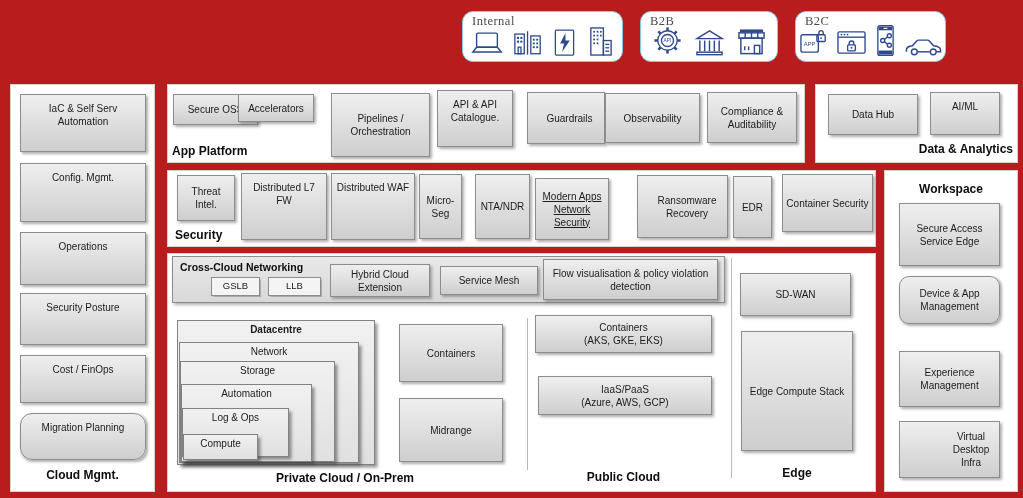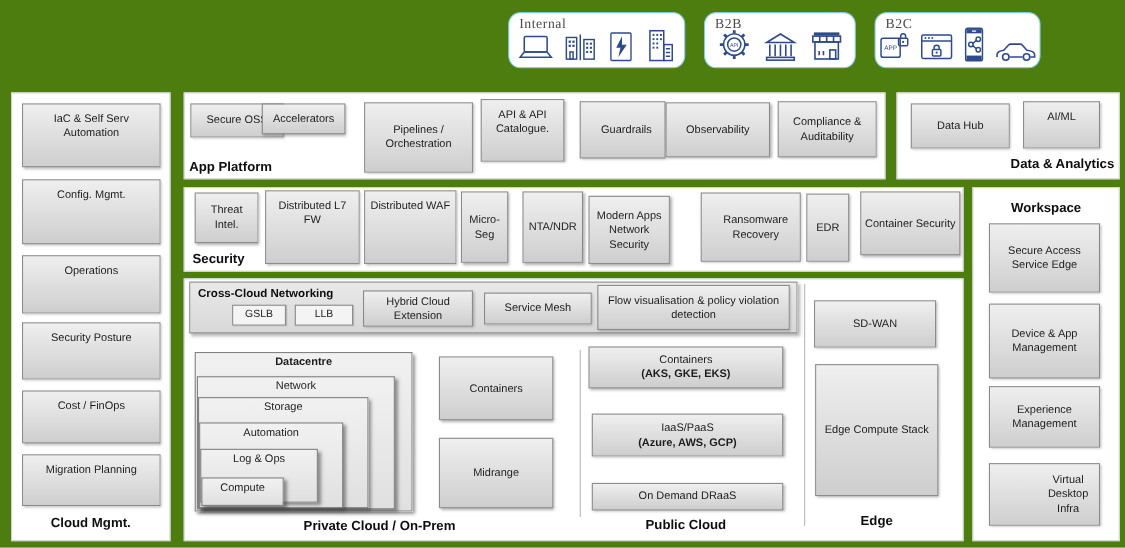--- a/index.html
+++ b/index.html
@@ -1,16 +1,16 @@
 <!DOCTYPE html>
 <html><head>
 <meta charset="utf-8">
 <style>
   html,body{margin:0;padding:0;background:#fff;}
-  #canvas{position:relative;width:1023px;height:498px;background:#4d7c0f;overflow:hidden;
+  #canvas{position:relative;width:1023px;height:498px;background:#b91c1c;overflow:hidden;
           font-family:"Liberation Sans",sans-serif;color:#1c1c1c;}
   .abs{position:absolute;box-sizing:border-box;}
   .panel{border:1px solid #d2d2d2;background:#fff;}
   .gbox{border:1px solid #8c8c8c;
         background:linear-gradient(180deg,#efefef 0%,#dddddd 55%,#cecece 100%);
         box-shadow:1.5px 1.5px 2.5px rgba(80,80,80,.45);
         display:flex;align-items:center;justify-content:center;text-align:center;
         font-size:10px;line-height:1.3;padding:2px 3px;}
   .gbox.top{align-items:flex-start;padding-top:7px;}
   .gbox.lite{background:#f4f4f4;box-shadow:0.5px 0.5px 1px rgba(80,80,80,.35);font-size:9.5px;}
@@ -25,21 +25,21 @@
   .sec-title{font-weight:bold;font-size:12px;color:#0d0d0d;white-space:nowrap;}
   .mini-title{font-weight:bold;font-size:10.5px;color:#0d0d0d;white-space:nowrap;}
   .divider{background:#b9b9b9;width:1px;}
   .edge-group{border:1.6px solid #85cbe4;border-radius:11px;background:#fff;}
   .edge-label{position:absolute;left:9px;top:2px;font-family:"Liberation Serif",serif;
         font-size:12.5px;color:#4a4a4a;letter-spacing:.5px;}
   .icon-row{position:absolute;left:0;right:0;bottom:4px;display:flex;
         align-items:flex-end;justify-content:center;gap:9px;}
   .icon-row svg{display:block;color:#2e4a8c;}
   .two-line span{display:block;}
-  .two-line .l2{margin-top:0;font-weight:bold;}
+  .two-line .l2{margin-top:0;}
 </style>
 </head>
 <body>
 
 <div id="canvas">
 
   <div class="abs edge-group" style="left:462px;top:11px;width:161px;height:51px;">
     <span class="edge-label">Internal</span>
     <div class="icon-row">
       <span>
@@ -194,50 +194,50 @@
   <div class="abs panel" style="left:815px;top:84px;width:203px;height:79px;"></div>
   <div class="abs panel" style="left:167px;top:170px;width:709px;height:77px;"></div>
   <div class="abs panel" style="left:884px;top:170px;width:134px;height:322px;"></div>
   <div class="abs panel" style="left:167px;top:253px;width:709px;height:239px;"></div>
 
   <div class="abs gbox top" style="left:20px;top:94px;width:126px;height:58px;">IaC &amp; Self Serv Automation</div>
   <div class="abs gbox top" style="left:20px;top:163px;width:126px;height:59px;">Config. Mgmt.</div>
   <div class="abs gbox top" style="left:20px;top:232px;width:126px;height:53px;">Operations</div>
   <div class="abs gbox top" style="left:20px;top:293px;width:126px;height:52px;">Security Posture</div>
   <div class="abs gbox top" style="left:20px;top:355px;width:126px;height:48px;">Cost / FinOps</div>
-  <div class="abs gbox top" style="left:20px;top:413px;width:126px;height:47px;">Migration Planning</div>
+  <div class="abs gbox top" style="left:20px;top:413px;width:126px;height:47px;border-radius:12px;">Migration Planning</div>
   <div class="abs sec-title" style="left:10px;top:468px;width:145px;text-align:center;">Cloud Mgmt.</div>
 
   <div class="abs gbox" style="left:173px;top:94px;width:85px;height:31px;">Secure OSS</div>
   <div class="abs gbox" style="left:238px;top:94px;width:76px;height:28px;">Accelerators</div>
   <div class="abs gbox" style="left:331px;top:93px;width:99px;height:64px;">Pipelines / Orchestration</div>
   <div class="abs gbox top" style="left:437px;top:90px;width:76px;height:57px;">API &amp; API Catalogue.</div>
   <div class="abs gbox" style="left:527px;top:92px;width:78px;height:52px;padding-left:10px;">Guardrails</div>
   <div class="abs gbox" style="left:605px;top:93px;width:95px;height:50px;">Observability</div>
   <div class="abs gbox" style="left:707px;top:92px;width:90px;height:51px;">Compliance &amp; Auditability</div>
   <div class="abs sec-title" style="left:172px;top:144px;">App Platform</div>
 
   <div class="abs gbox" style="left:828px;top:94px;width:90px;height:41px;">Data Hub</div>
   <div class="abs gbox top" style="left:930px;top:92px;width:70px;height:43px;">AI/ML</div>
   <div class="abs sec-title" style="left:845px;top:142px;width:168px;text-align:right;">Data &amp; Analytics</div>
 
   <div class="abs gbox" style="left:177px;top:175px;width:58px;height:46px;">Threat Intel.</div>
   <div class="abs gbox top" style="left:241px;top:173px;width:86px;height:67px;">Distributed L7 FW</div>
   <div class="abs gbox top" style="left:331px;top:173px;width:84px;height:67px;">Distributed WAF</div>
   <div class="abs gbox" style="left:419px;top:174px;width:43px;height:65px;">Micro-Seg</div>
   <div class="abs gbox" style="left:475px;top:174px;width:55px;height:65px;">NTA/NDR</div>
-  <div class="abs gbox" style="left:535px;top:178px;width:74px;height:62px;">Modern Apps Network Security</div>
+  <div class="abs gbox" style="left:535px;top:178px;width:74px;height:62px;text-decoration:underline;">Modern Apps Network Security</div>
   <div class="abs gbox" style="left:637px;top:175px;width:91px;height:63px;padding-left:12px;">Ransomware Recovery</div>
   <div class="abs gbox" style="left:733px;top:176px;width:39px;height:62px;">EDR</div>
   <div class="abs gbox" style="left:782px;top:174px;width:91px;height:58px;">Container Security</div>
   <div class="abs sec-title" style="left:175px;top:228px;">Security</div>
 
   <div class="abs sec-title" style="left:884px;top:182px;width:134px;text-align:center;">Workspace</div>
   <div class="abs gbox" style="left:899px;top:203px;width:101px;height:63px;">Secure Access Service Edge</div>
-  <div class="abs gbox" style="left:899px;top:276px;width:101px;height:68px;">Device &amp; App Management</div>
+  <div class="abs gbox" style="left:899px;top:276px;width:101px;height:48px;border-radius:10px;">Device &amp; App Management</div>
   <div class="abs gbox" style="left:899px;top:351px;width:101px;height:56px;">Experience Management</div>
   <div class="abs gbox" style="left:899px;top:421px;width:101px;height:57px;padding-left:46px;">Virtual Desktop Infra</div>
 
   <div class="abs container-box" style="left:172px;top:256px;width:553px;height:47px;"></div>
   <div class="abs mini-title" style="left:180px;top:261px;">Cross-Cloud Networking</div>
   <div class="abs gbox lite" style="left:211px;top:277px;width:49px;height:19px;">GSLB</div>
   <div class="abs gbox lite" style="left:268px;top:277px;width:53px;height:19px;">LLB</div>
   <div class="abs gbox" style="left:330px;top:264px;width:100px;height:33px;">Hybrid Cloud Extension</div>
   <div class="abs gbox" style="left:543px;top:259px;width:175px;height:41px;">Flow visualisation &amp; policy violation detection</div>
   <div class="abs gbox" style="left:440px;top:266px;width:98px;height:29px;">Service Mesh</div>
@@ -263,20 +263,19 @@
       <span>Containers</span>
       <span class="l2">(AKS, GKE, EKS)</span>
     </div>
   </div>
   <div class="abs gbox two-line" style="left:538px;top:376px;width:174px;height:39px;">
     <div>
       <span>IaaS/PaaS</span>
       <span class="l2">(Azure, AWS, GCP)</span>
     </div>
   </div>
-  <div class="abs gbox" style="left:538px;top:439px;width:174px;height:25px;">On Demand DRaaS</div>
   <div class="abs sec-title" style="left:535px;top:470px;width:177px;text-align:center;">Public Cloud</div>
 
   <div class="abs gbox" style="left:740px;top:273px;width:111px;height:43px;">SD-WAN</div>
   <div class="abs gbox" style="left:741px;top:331px;width:112px;height:120px;">Edge Compute Stack</div>
   <div class="abs sec-title" style="left:741px;top:466px;width:112px;text-align:center;">Edge</div>
 
 </div>
 
 </body></html>

